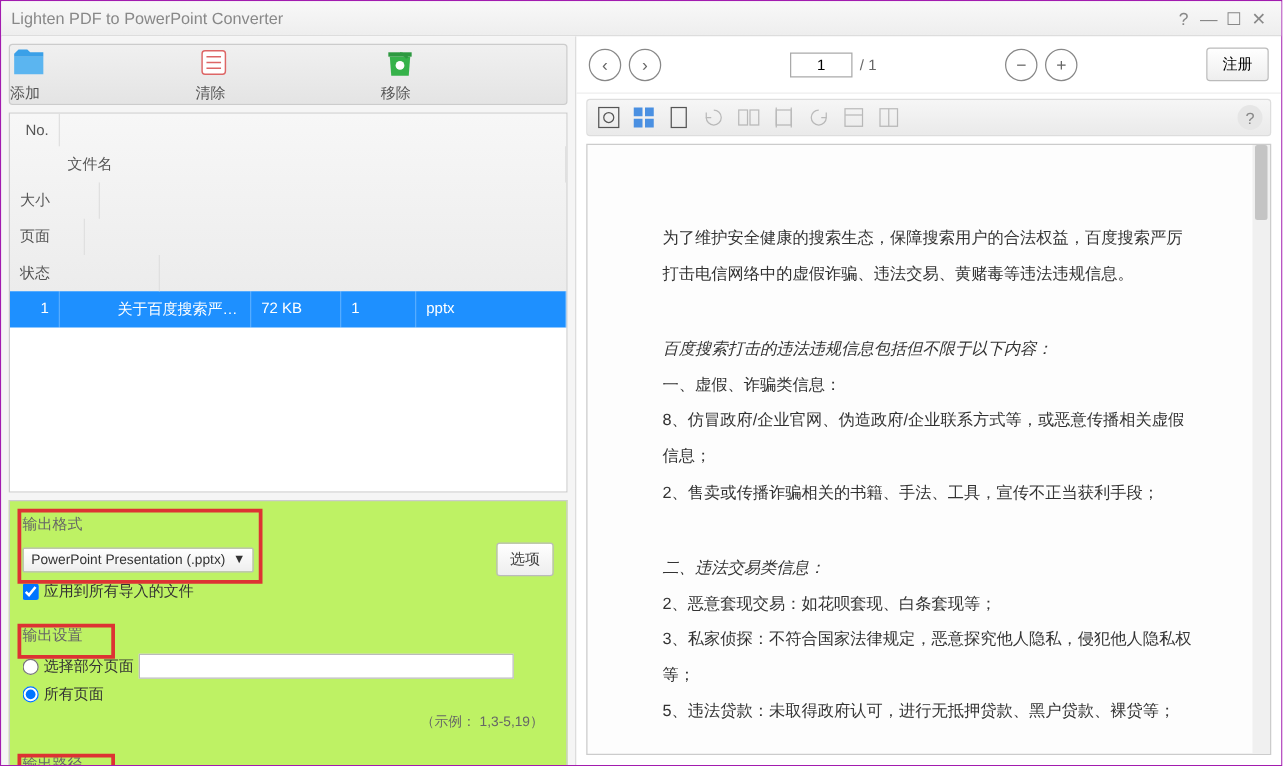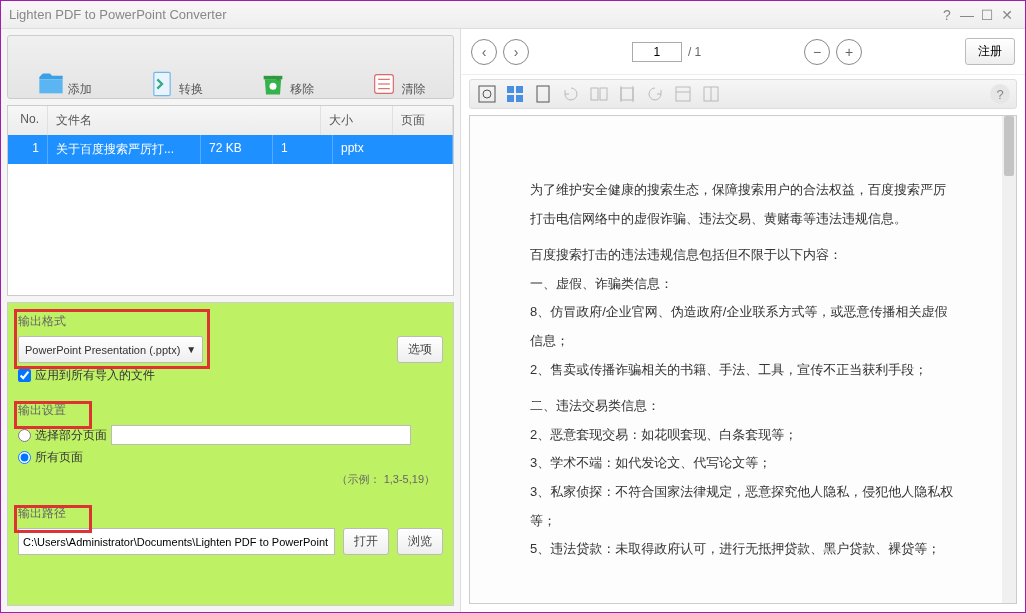--- a/index.html
+++ b/index.html
@@ -4,63 +4,63 @@
 <style>
 * { box-sizing: border-box; margin: 0; padding: 0; font-family: "Microsoft YaHei", Arial, sans-serif; }
 body { width: 1026px; height: 613px; background: #fff; overflow: hidden; }
 .window { width: 100%; height: 100%; display: flex; flex-direction: column; border: 1px solid #a21caf; }
 .titlebar { height: 28px; background: linear-gradient(#f8f8f8,#eee); display: flex; align-items: center; padding: 0 8px; font-size: 13px; color: #888; border-bottom: 1px solid #ddd; }
 .titlebar .spacer { flex: 1; }
 .titlebar .wicon { width: 20px; text-align: center; font-size: 14px; color: #888; cursor: pointer; }
 .body { flex: 1; display: flex; overflow: hidden; }
 .left { width: 460px; display: flex; flex-direction: column; border-right: 1px solid #ddd; background: #f5f5f5; }
 .toolbar { height: 64px; background: linear-gradient(#f0f0f0,#e4e4e4); border: 1px solid #ccc; margin: 6px; border-radius: 3px; display: flex; }
-.tool { flex: 1; display: flex; flex-direction: row; align-items: flex-end; justify-content: center; gap: 2px; font-size: 12px; color: #555; cursor: pointer; }
+.tool { flex: 1; display: flex; flex-direction: column; align-items: flex-start; justify-content: center; gap: 2px; font-size: 12px; color: #555; cursor: pointer; }
 .tool svg { width: 30px; height: 28px; }
 .table-area { border: 1px solid #ccc; margin: 0 6px; background: #fff; }
-.table-head { display: flex; background: linear-gradient(#f7f7f7,#ececec); font-size: 12px; color: #555; }
+.table-head { display: flex; background: linear-gradient(#f7f7f7,#ececec); font-size: 12px; color: #555; flex-direction: column; }
 .th, .td { padding: 6px 8px; border-right: 1px solid #e0e0e0; white-space: nowrap; overflow: hidden; text-overflow: ellipsis; }
 .col-no { width: 40px; text-align: right; }
-.col-name { flex: 1; }
+.col-name { flex: 1; margin-left: 38px; }
 .col-size { width: 72px; }
 .col-page { width: 60px; }
 .col-status { width: 120px; }
 .table-body { height: 160px; background: #fff; }
 .tr { display: flex; font-size: 12px; }
 .tr.sel { background: #1e90ff; color: #fff; }
 .tr.sel .td { border-right-color: rgba(255,255,255,0.25); }
 .settings { flex: 1; margin: 6px; border: 1px solid #ccc; background: #bef264; padding: 10px; font-size: 12px; color: #333; position: relative; }
 .highlight { border: 3px solid #d33; position: absolute; pointer-events: none; }
 .hl1 { left: 6px; top: 6px; width: 196px; height: 60px; }
 .hl2 { left: 6px; top: 98px; width: 78px; height: 28px; }
 .hl3 { left: 6px; top: 202px; width: 78px; height: 28px; }
 .label { color: #666; margin-bottom: 6px; }
 .select { display: inline-flex; align-items: center; border: 1px solid #bbb; background: linear-gradient(#fff,#eee); padding: 3px 6px; border-radius: 2px; font-size: 11px; cursor: pointer; }
 .select .arrow { margin-left: 6px; font-size: 10px; }
 .btn { display: inline-block; border: 1px solid #bbb; background: linear-gradient(#fff,#eee); padding: 4px 10px; border-radius: 3px; font-size: 12px; cursor: pointer; color: #444; }
-.row { display: flex; gap: 8px; }
+.row { display: flex; align-items: center; gap: 8px; }
 .checkbox, .radio { display: flex; align-items: center; gap: 4px; margin: 4px 0; }
 .checkbox input, .radio input { margin: 0; }
 .text-input { border: 1px solid #bbb; padding: 3px 4px; font-size: 11px; width: 230px; }
 .example { text-align: right; color: #666; font-size: 11px; margin-top: 6px; padding-right: 8px; }
 .right { flex: 1; display: flex; flex-direction: column; }
 .preview-top { height: 46px; display: flex; align-items: center; justify-content: space-between; padding: 0 10px; border-bottom: 1px solid #eee; }
 .nav-group { display: flex; align-items: center; gap: 6px; }
 .circ { width: 26px; height: 26px; border: 1.5px solid #888; border-radius: 50%; display: flex; align-items: center; justify-content: center; font-size: 14px; color: #666; cursor: pointer; }
 .page-num { border: 1px solid #aaa; width: 50px; text-align: center; font-size: 12px; padding: 2px 0; }
 .page-total { font-size: 12px; color: #666; }
 .reg-btn { border: 1px solid #bbb; background: linear-gradient(#fff,#eee); padding: 4px 12px; border-radius: 3px; font-size: 12px; cursor: pointer; }
 .view-toolbar { height: 30px; border: 1px solid #ddd; margin: 4px 8px 0; background: linear-gradient(#f6f6f6,#eaeaea); display: flex; align-items: center; padding: 0 6px; gap: 6px; border-radius: 3px; }
 .vicon { width: 22px; height: 22px; display: flex; align-items: center; justify-content: center; cursor: pointer; }
 .vicon svg { width: 18px; height: 18px; }
 .vicon.disabled svg { opacity: 0.35; }
 .preview-pane { flex: 1; margin: 6px 8px 8px; border: 1px solid #ccc; background: #fdfdfd; overflow: hidden; position: relative; }
 .doc { padding: 60px 60px 20px; font-size: 13px; line-height: 2.2; color: #333; font-family: SimSun, serif; }
 .doc p { margin: 0; }
-.doc .section { margin-top: 8px; }
+.doc .section { margin-top: 32px; font-style: italic; }
 .scrollbar { position: absolute; right: 0; top: 0; width: 14px; height: 100%; background: #f0f0f0; }
 .scrollbar .thumb { position: absolute; top: 0; left: 2px; width: 10px; height: 60px; background: #c4c4c4; border-radius: 2px; }
 .help-icon { margin-left: auto; width: 20px; height: 20px; border-radius: 50%; background: #e6e6e6; color: #888; display: flex; align-items: center; justify-content: center; font-size: 13px; cursor: pointer; }
 </style>
 </head>
 <body>
 
 <div class="window">
   <div class="titlebar">
     <span>Lighten PDF to PowerPoint Converter</span>
@@ -76,51 +76,45 @@
       <div class="toolbar">
         <div class="tool">
           <svg viewBox="0 0 24 24">
               <path fill="#3aa0e8" d="M2 6l3-3h6l2 2h9v3H2z"></path>
               <path fill="#5bb5f0" d="M2 8h20v12H2z"></path>
             </svg>
           <span>添加</span>
         </div>
         <div class="tool">
           <svg viewBox="0 0 24 24">
-              <rect x="5" y="2" width="14" height="20" rx="1" fill="#eaf4ff" stroke="#6fb6ea"></rect>
-              <path d="M8 8l4 4-4 4" fill="none" stroke="#3a8" stroke-width="2"></path>
-            </svg>
-          <span>转换</span>
+              <rect x="4" y="4" width="16" height="16" rx="2" fill="#fff" stroke="#d66"></rect>
+              <line x1="7" y1="8" x2="17" y2="8" stroke="#d66"></line>
+              <line x1="7" y1="12" x2="17" y2="12" stroke="#d66"></line>
+              <line x1="7" y1="16" x2="17" y2="16" stroke="#d66"></line>
+            </svg>
+          <span>清除</span>
         </div>
         <div class="tool">
           <svg viewBox="0 0 24 24">
               <path d="M5 8h14l-1 13H6z" fill="#36b24a"></path>
               <rect x="4" y="5" width="16" height="3" fill="#2d9940"></rect>
               <circle cx="12" cy="14" r="3" fill="#fff"></circle>
               <path d="M12 6a6 6 0 0 1 5 3" fill="none" stroke="#2d9940" stroke-width="2"></path>
             </svg>
           <span>移除</span>
         </div>
-        <div class="tool">
-          <svg viewBox="0 0 24 24">
-              <rect x="4" y="4" width="16" height="16" rx="2" fill="#fff" stroke="#d66"></rect>
-              <line x1="7" y1="8" x2="17" y2="8" stroke="#d66"></line>
-              <line x1="7" y1="12" x2="17" y2="12" stroke="#d66"></line>
-              <line x1="7" y1="16" x2="17" y2="16" stroke="#d66"></line>
-            </svg>
-          <span>清除</span>
-        </div>
       </div>
 
       <div class="table-area">
         <div class="table-head">
           <div class="th col-no">No.</div>
           <div class="th col-name">文件名</div>
           <div class="th col-size">大小</div>
           <div class="th col-page">页面</div>
+          <div class="th col-status">状态</div>
         </div>
         <div class="table-body">
           <div class="tr sel">
             <div class="td col-no">1</div>
             <div class="td col-name">关于百度搜索严厉打...</div>
             <div class="td col-size">72 KB</div>
             <div class="td col-page">1</div>
             <div class="td col-status">pptx</div>
           </div>
         </div>
@@ -244,21 +238,20 @@
 
       <div class="preview-pane">
         <div class="doc">
           <p>为了维护安全健康的搜索生态，保障搜索用户的合法权益，百度搜索严厉打击电信网络中的虚假诈骗、违法交易、黄赌毒等违法违规信息。</p>
           <p class="section">百度搜索打击的违法违规信息包括但不限于以下内容：</p>
           <p>一、虚假、诈骗类信息：</p>
           <p>8、仿冒政府/企业官网、伪造政府/企业联系方式等，或恶意传播相关虚假信息；</p>
           <p>2、售卖或传播诈骗相关的书籍、手法、工具，宣传不正当获利手段；</p>
           <p class="section">二、违法交易类信息：</p>
           <p>2、恶意套现交易：如花呗套现、白条套现等；</p>
-          <p>3、学术不端：如代发论文、代写论文等；</p>
           <p>3、私家侦探：不符合国家法律规定，恶意探究他人隐私，侵犯他人隐私权等；</p>
           <p>5、违法贷款：未取得政府认可，进行无抵押贷款、黑户贷款、裸贷等；</p>
 
         </div>
         <div class="scrollbar">
             <div class="thumb"></div>
           </div>
       </div>
     </div>
   </div>

